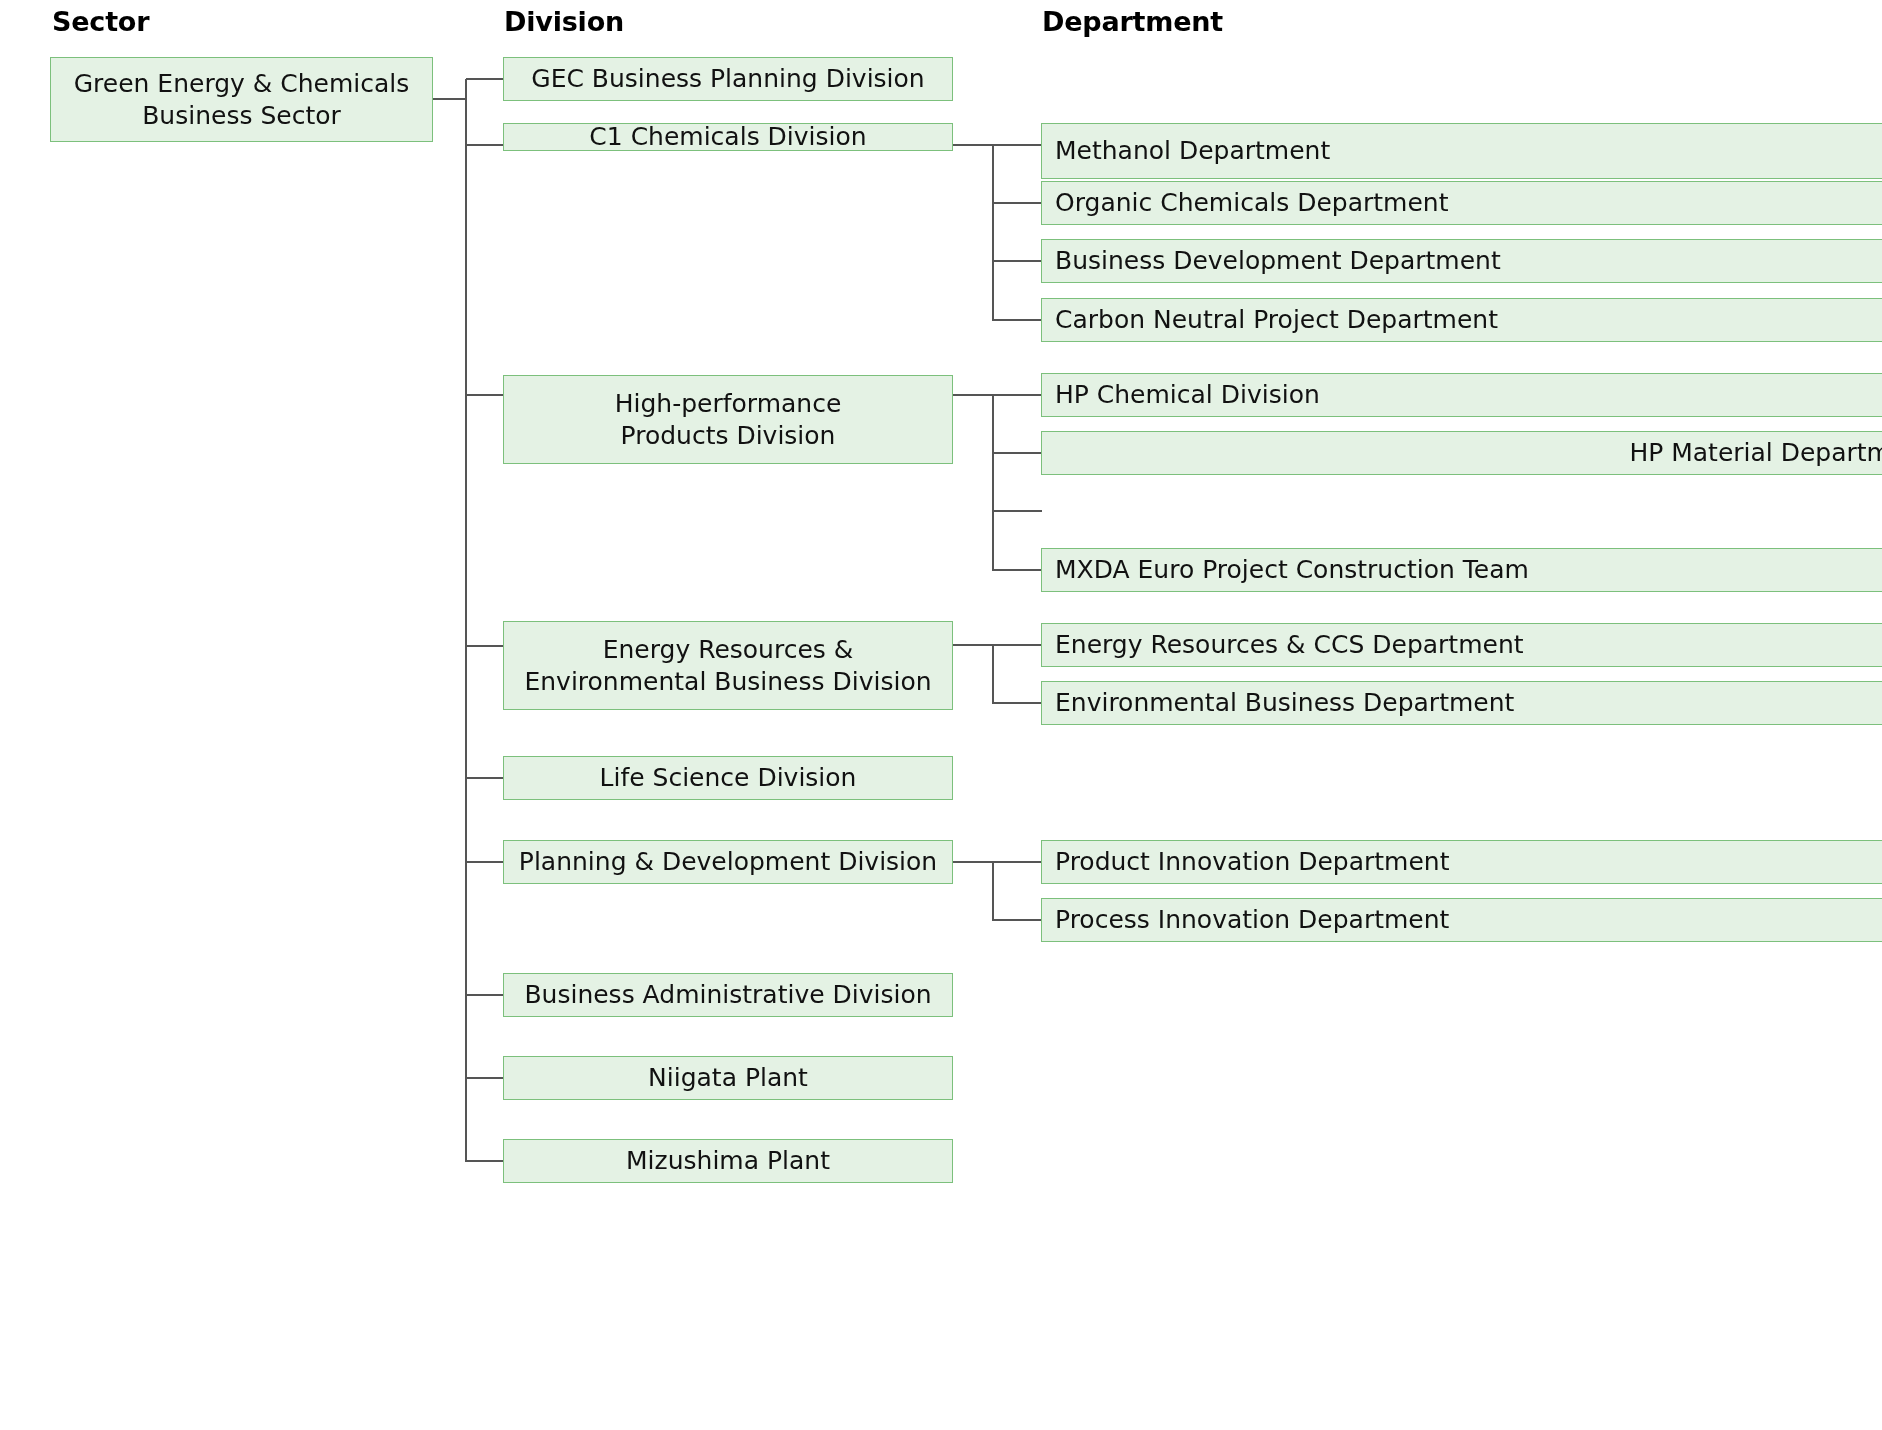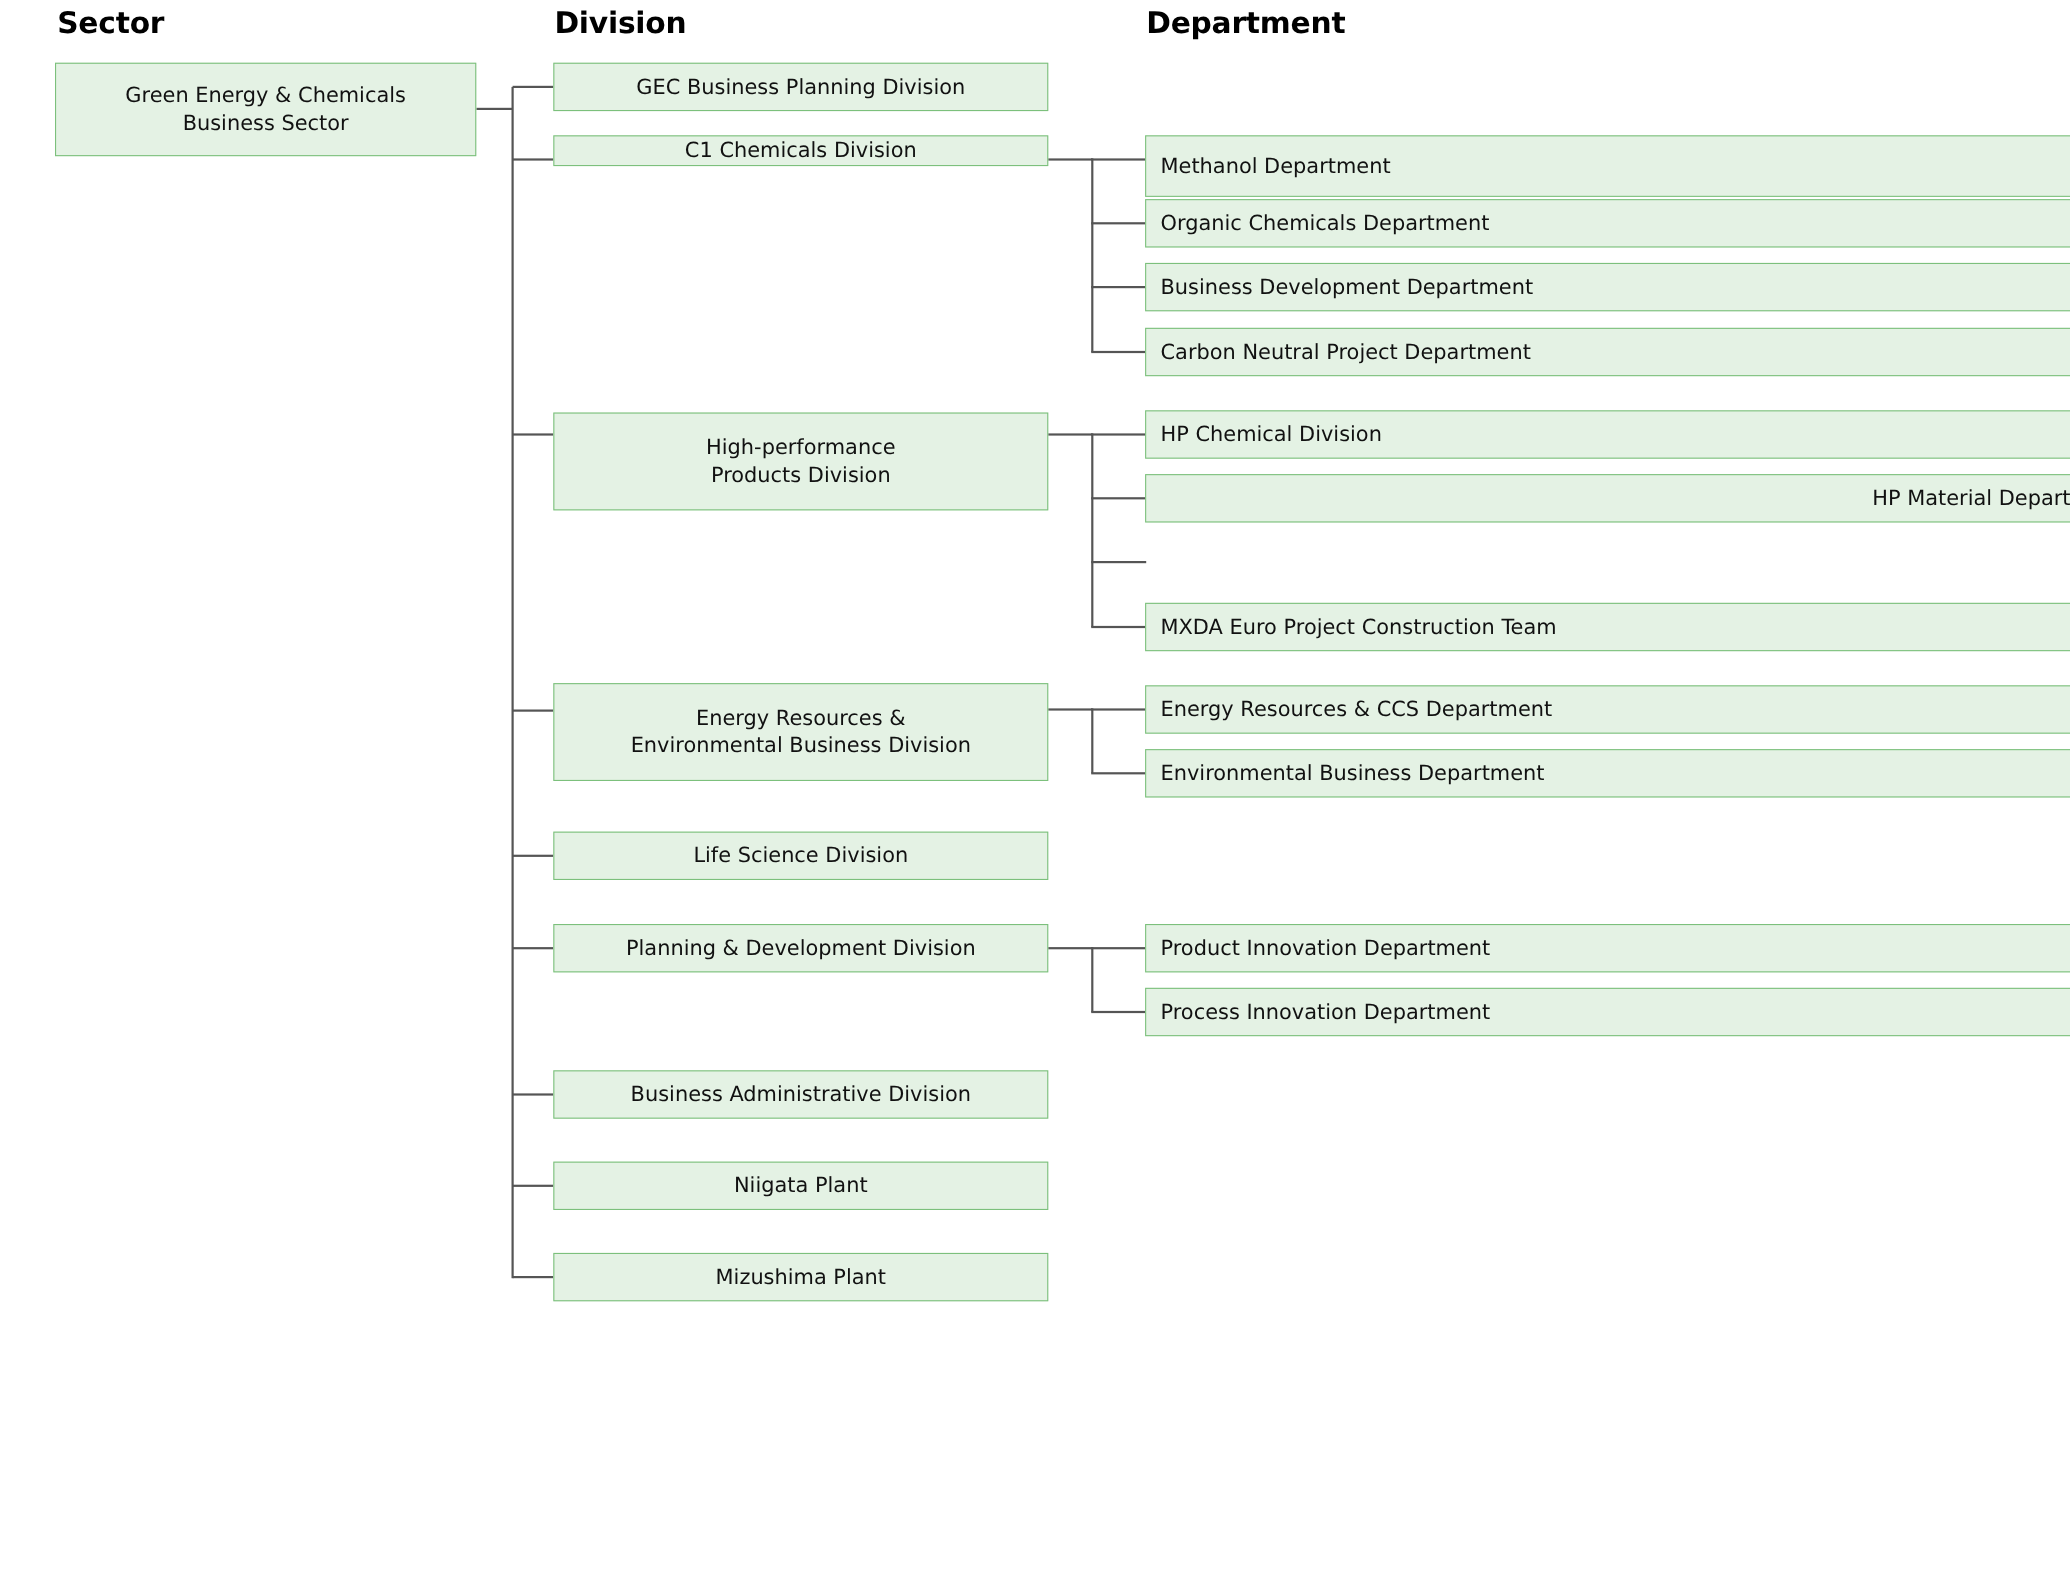--- a/index.html
+++ b/index.html
@@ -27,21 +27,21 @@
   }
   .node {
     position: absolute;
     box-sizing: border-box;
     background: #e4f2e4;
     border: 1.6px solid #7cc07c;
     display: flex;
     align-items: center;
     justify-content: center;
     text-align: center;
-    font-size: 19px;
+    font-size: 25px;
     color: #111111;
     line-height: 1.28;
     padding: 2px 8px;
   }
   .node.left-align {
     justify-content: flex-start;
     text-align: left;
     padding-left: 13px;
   }
   .node-label {

